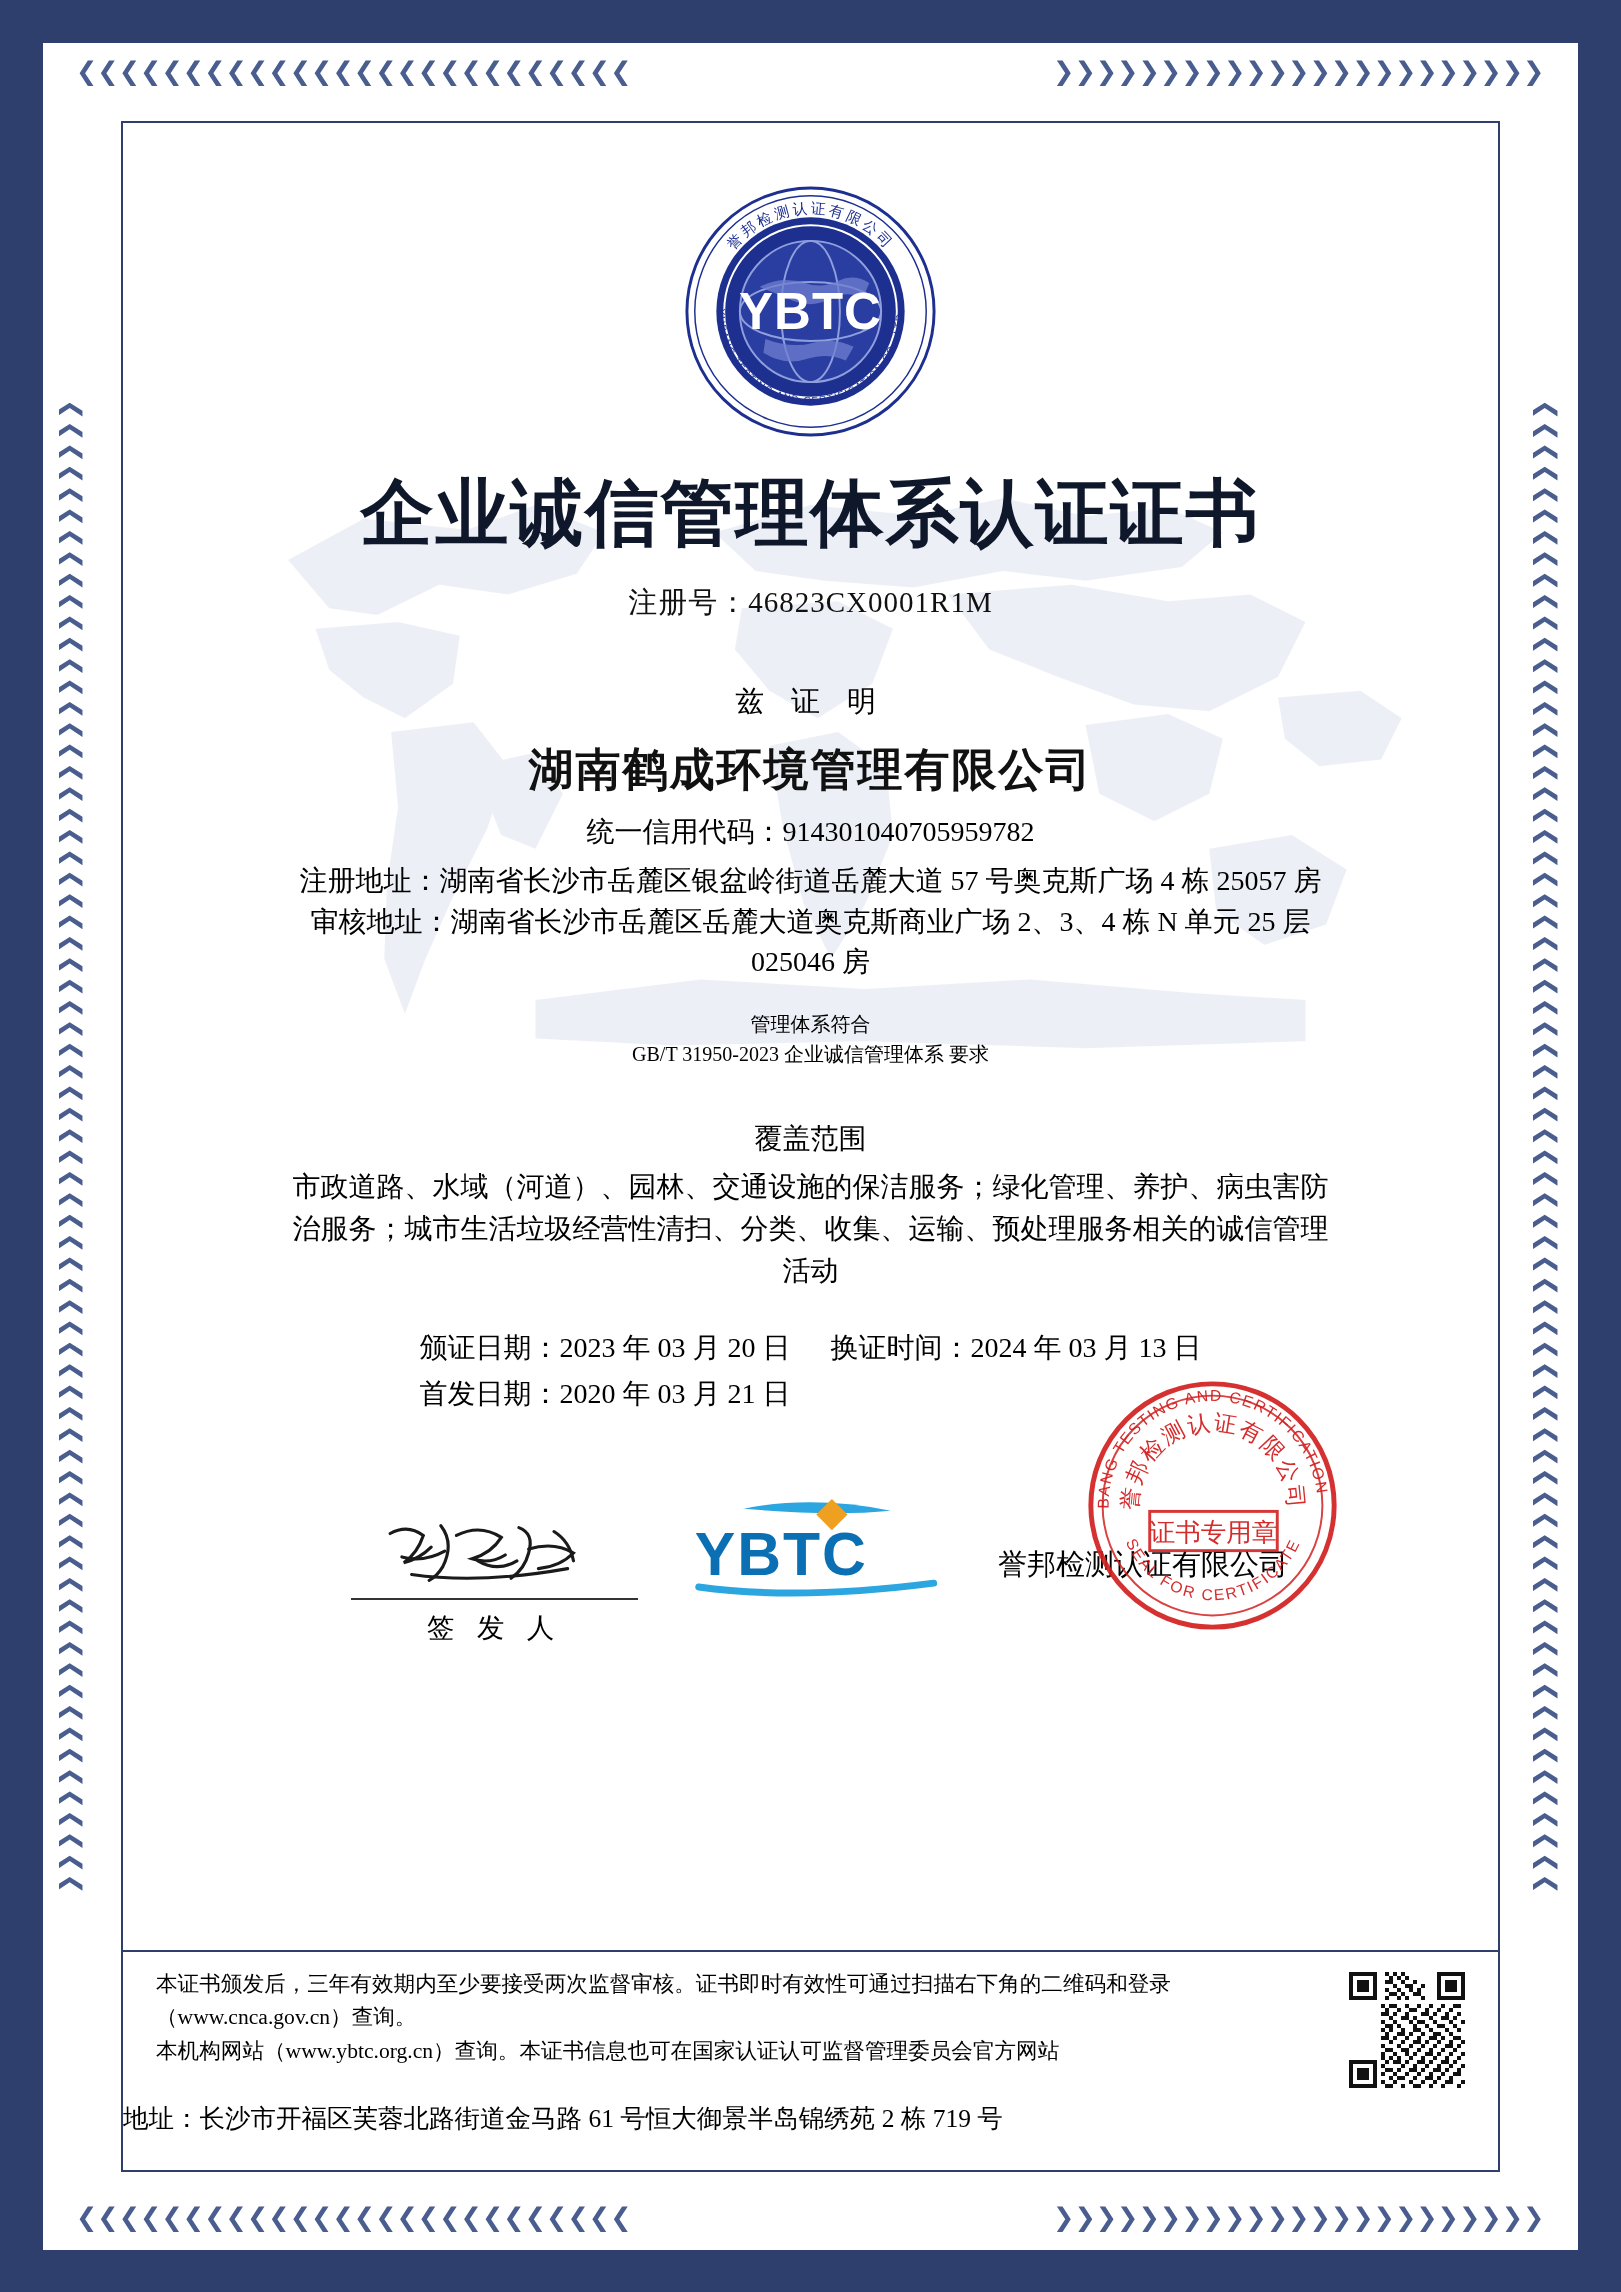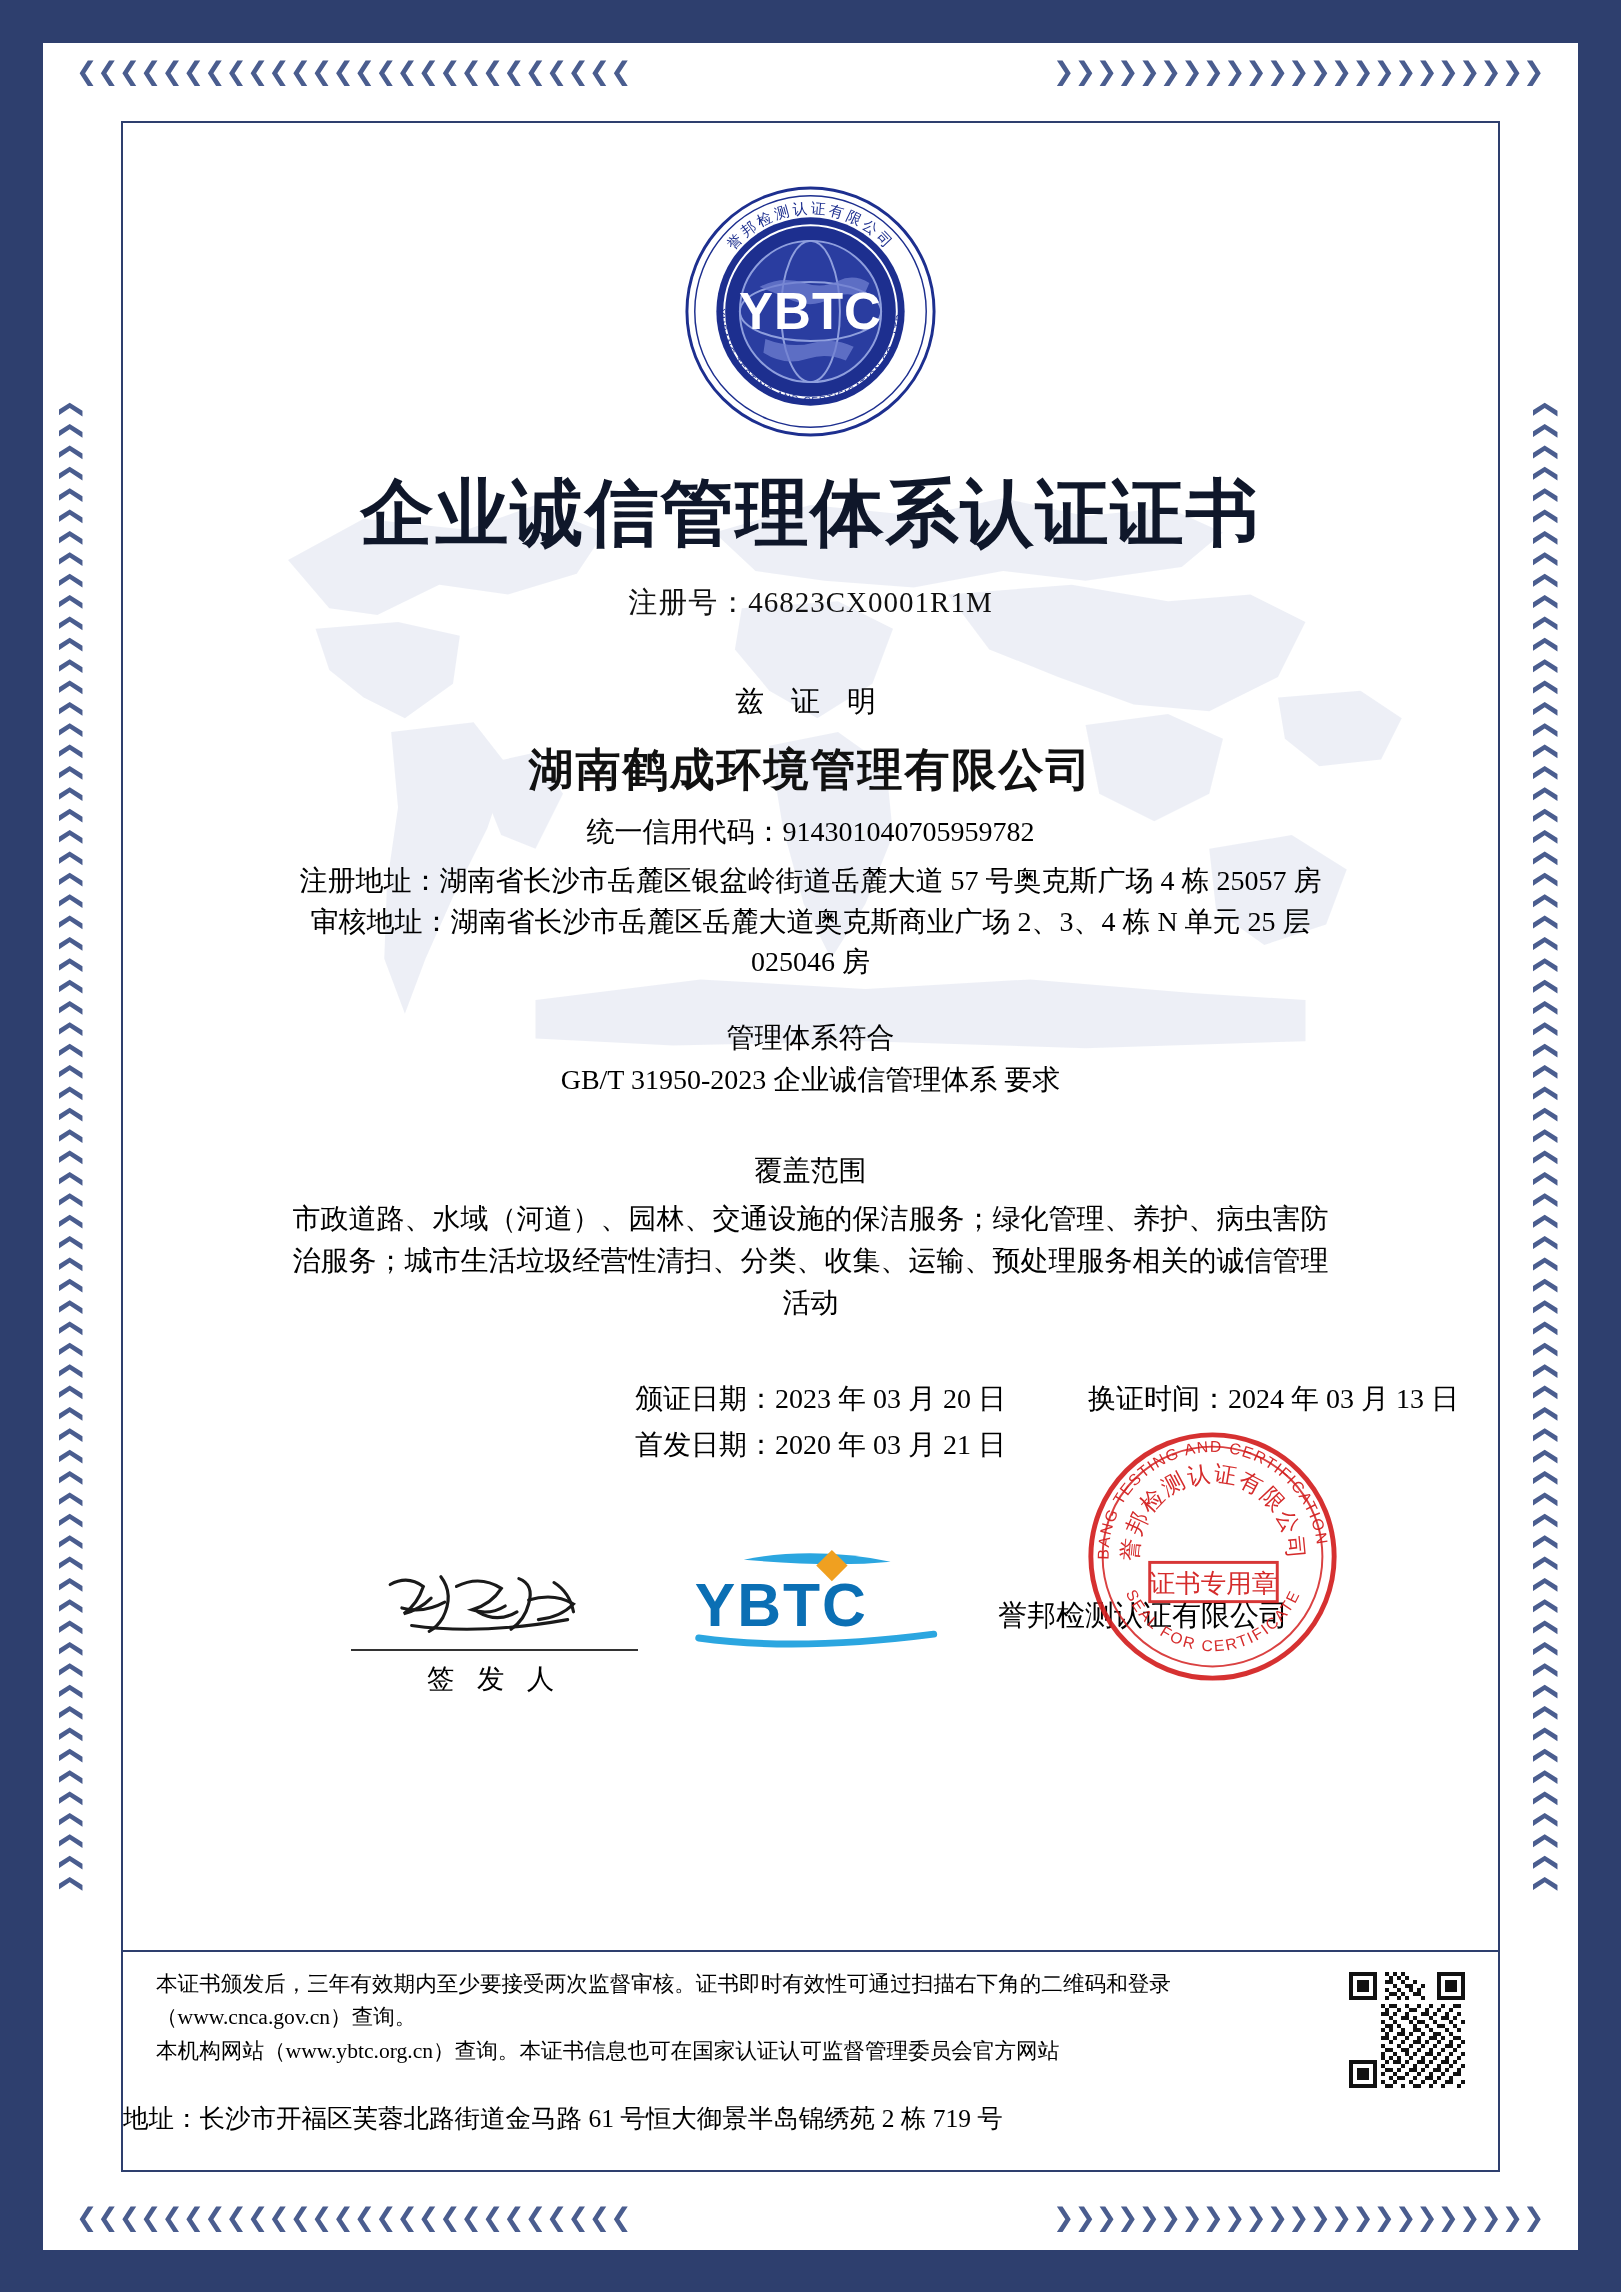--- a/index.html
+++ b/index.html
@@ -138,42 +138,42 @@
     font-size: 28px;
     margin-top: 13.7px;
   }
   .addr-block {
     margin-top: 9.8px;
     font-size: 28px;
     line-height: 1.45;
     padding: 0 49px;
   }
   .sys-block {
-    margin-top: 34px;
-    font-size: 28px;
+    margin-top: 26px;
+    font-size: 20px;
     line-height: 1.5;
   }
   .scope-title {
     margin-top: 51px;
     font-size: 28px;
   }
   .scope-text {
     margin-top: 7.8px;
     font-size: 28px;
     line-height: 1.5;
     padding: 0 54px;
     text-align: center;
   }
 
   
   .dates {
-    margin-top: 52px;
+    margin-top: 33px;
     display: flex;
-    justify-content: flex-end;
-    gap: 82px;
+    justify-content: center;
+    gap: 40px;
     font-size: 28px;
     line-height: 1.65;
   }
   .dates .col-l, .dates .col-r { text-align: left; }
 
   
   .sig-row {
     margin-top: 43px;
     display: flex;
     align-items: flex-end;

